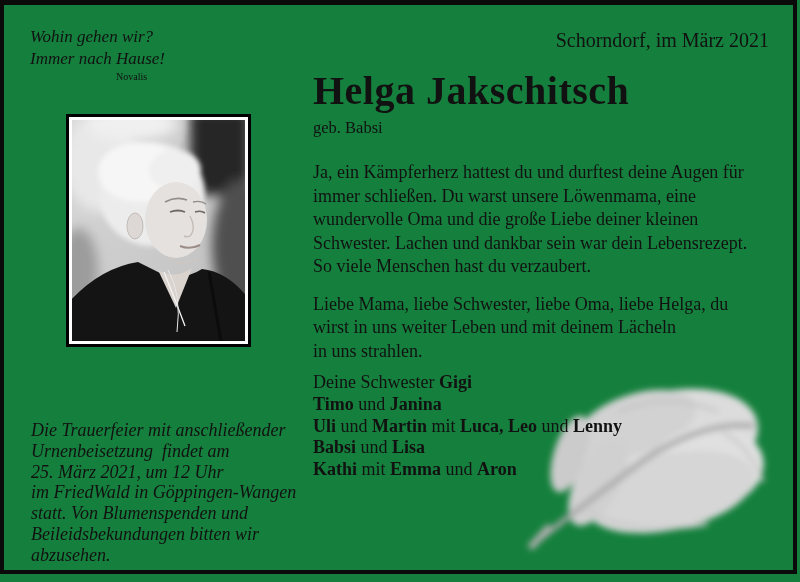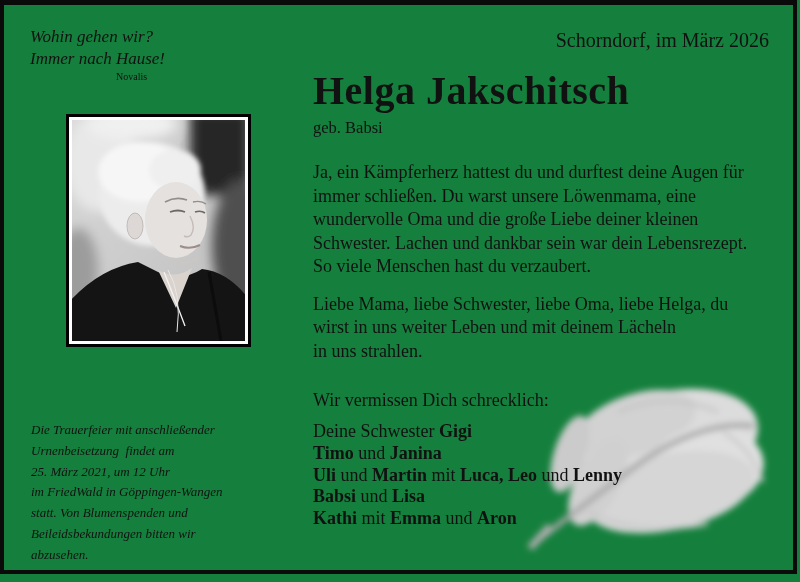--- a/index.html
+++ b/index.html
@@ -34,36 +34,36 @@
   .dates .died{margin-left:14px;}
   .para{font-size:18px;line-height:23.5px;margin:0;white-space:pre;}
   .para1{margin-top:23px;}
   .para2{margin-top:14px;}
   .missing{font-size:18px;line-height:23px;margin:26px 0 0 0;white-space:pre;}
   .mourners{margin-top:9px;font-size:18px;line-height:21.8px;white-space:pre;}
   .mourner-line .b{font-weight:bold;}
   
   .funeral{
     position:absolute;left:31px;top:420px;font-style:italic;
-    font-size:13px;line-height:20.8px;white-space:pre-wrap;z-index:2;
+    font-size:18px;line-height:20.8px;white-space:pre-wrap;z-index:2;
   }
 </style>
 </head>
 <body>
 
 <div class="page">
 
   <div class="frame"></div>
 
   <div class="quote">
     <div class="quote-lines">Wohin gehen wir?<br>Immer nach Hause!</div>
     <div class="quote-attr">Novalis</div>
   </div>
 
-  <div class="dateline">Schorndorf, im März 2026</div>
+  <div class="dateline">Schorndorf, im März 2021</div>
 
   <div class="photo">
     <svg viewBox="0 0 173 221" xmlns="http://www.w3.org/2000/svg">
       <defs>
         <linearGradient id="pbg" x1="0" y1="0" x2="1" y2="1">
           <stop offset="0" stop-color="#d9d9d9"></stop>
           <stop offset="1" stop-color="#bdbdbd"></stop>
         </linearGradient>
         <filter id="pblur" x="-30%" y="-30%" width="160%" height="160%">
           <feGaussianBlur stdDeviation="6"></feGaussianBlur>
@@ -123,19 +123,18 @@
         <path d="M12 176 L32 154" fill="none" stroke="#aeaeae" stroke-width="7"></path>
       </g>
     </svg>
   </div>
 
   <div class="main">
     <h1 class="name">Helga Jakschitsch</h1>
     <div class="maiden">geb. Babsi</div>
     <p class="para para1">Ja, ein Kämpferherz hattest du und durftest deine Augen für<br>immer schließen. Du warst unsere Löwenmama, eine<br>wundervolle Oma und die große Liebe deiner kleinen<br>Schwester. Lachen und dankbar sein war dein Lebensrezept.<br>So viele Menschen hast du verzaubert.</p>
     <p class="para para2">Liebe Mama, liebe Schwester, liebe Oma, liebe Helga, du<br>wirst in uns weiter Leben und mit deinem Lächeln<br>in uns strahlen.</p>
-    <p class="missing">Wir vermissen Dich schrecklich:</p>
     <div class="mourners"><div class="mourner-line"><span>Deine Schwester </span><span class="b">Gigi</span></div><div class="mourner-line"><span class="b">Timo</span><span> und </span><span class="b">Janina</span></div><div class="mourner-line"><span class="b">Uli</span><span> und </span><span class="b">Martin</span><span> mit </span><span class="b">Luca, Leo</span><span> und </span><span class="b">Lenny</span></div><div class="mourner-line"><span class="b">Babsi</span><span> und </span><span class="b">Lisa</span></div><div class="mourner-line"><span class="b">Kathi</span><span> mit </span><span class="b">Emma</span><span> und </span><span class="b">Aron</span></div></div>
   </div>
 
   <div class="funeral">Die Trauerfeier mit anschließender<br>Urnenbeisetzung  findet am<br>25. März 2021, um 12 Uhr<br>im FriedWald in Göppingen-Wangen<br>statt. Von Blumenspenden und<br>Beileidsbekundungen bitten wir<br>abzusehen.</div>
 
 </div>
 
 </body></html>

